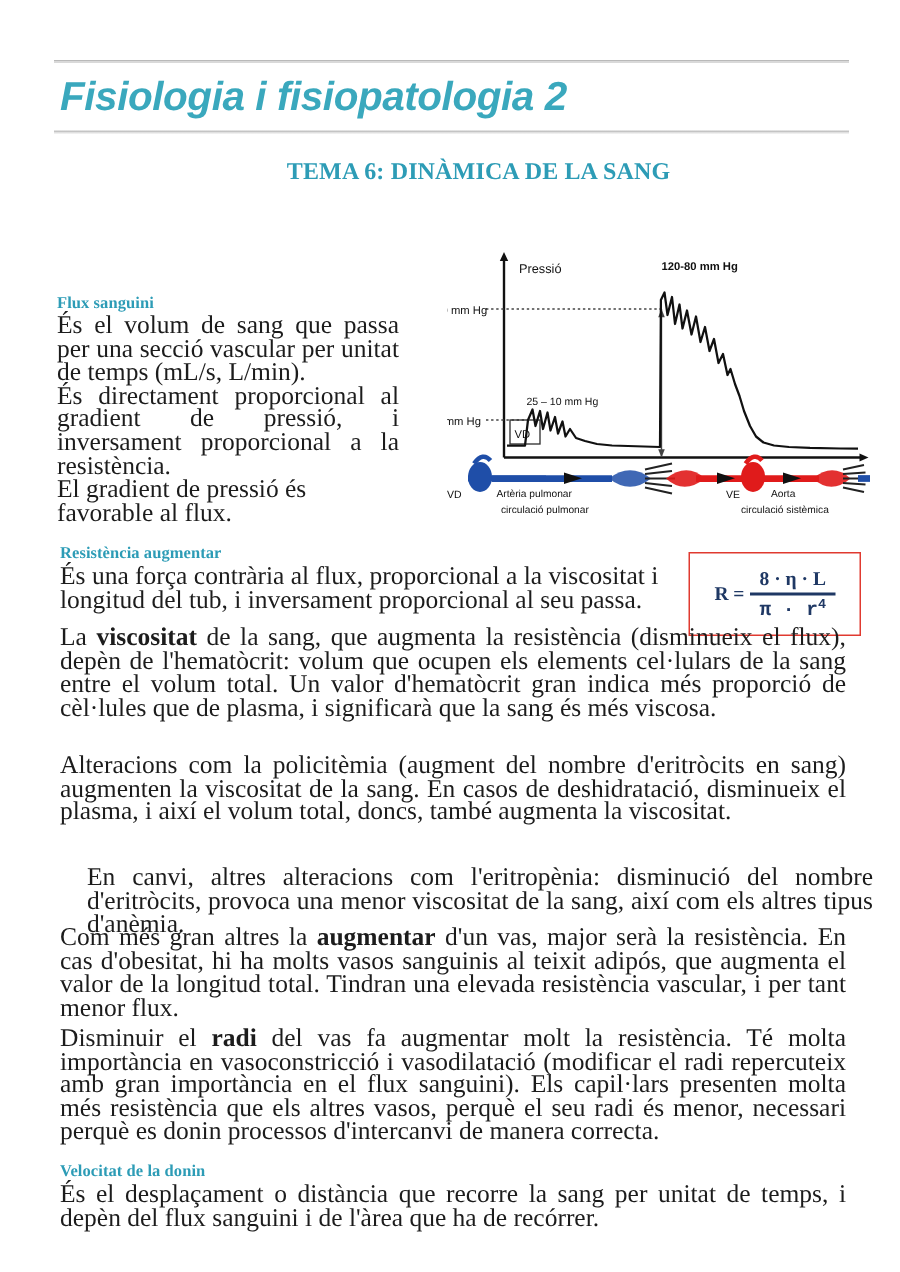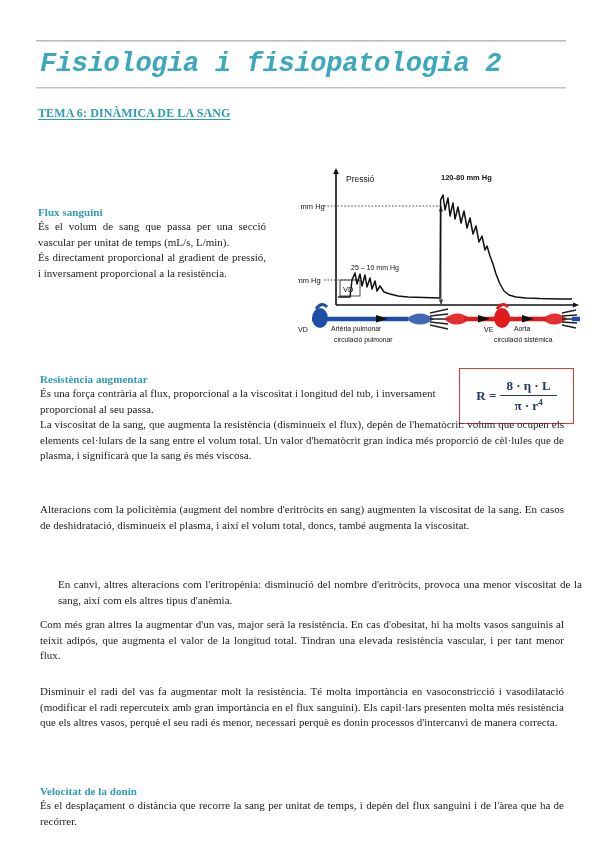--- a/index.html
+++ b/index.html
@@ -30,75 +30,75 @@
   .rule {
     height: 2px;
     background: linear-gradient(to bottom, #b9b9b9 0%, #b9b9b9 50%, #d9d9d9 50%, #d9d9d9 100%);
     width: 100%;
   }
   .rule.thin {
     height: 2px;
     background: linear-gradient(to bottom, #c4c4c4 0%, #c4c4c4 50%, #e0e0e0 50%, #e0e0e0 100%);
   }
   .doc-title {
-    font-family: Liberation Mono, monospace;
+    font-family: Liberation Sans, sans-serif;
     font-style: italic;
     font-weight: bold;
     font-size: 27px;
     line-height: 42px;
     color: #3aa8bd;
     letter-spacing: -0.3px;
     padding: 1px 0 2px 4px;
     white-space: nowrap;
   }
 
   
   .tema-heading {
     margin: 17px 0 0 38px;
     font-family: "Liberation Serif", serif;
     font-weight: bold;
-    font-size: 12px;
+    font-size: 16px;
     color: #2d9cb6;
-    text-decoration: underline;
     text-underline-offset: 2px;
     letter-spacing: 0.1px;
+    text-align: center;
   }
   .sub-heading {
     font-family: "Liberation Serif", serif;
     font-weight: bold;
     font-size: 11px;
     color: #2d9cb6;
     letter-spacing: 0.05px;
-    margin: 18px 0 1px 0;
+    margin: 8px 0 1px 0;
   }
 
   
   .col-left {
     position: absolute;
     left: 38px;
     top: 148px;
     width: 228px;
   }
   p.body {
     font-family: "Liberation Serif", serif;
-    font-size: 11px;
+    font-size: 17px;
     line-height: 15.6px;
     text-align: justify;
     margin: 0;
     color: #1c1c1c;
   }
   p.body.nojust { text-align: left; }
 
   .full-block {
     position: absolute;
     left: 40px;
     width: 524px;
   }
 
-  b.em { font-weight: normal; }
+  b.em { font-weight: bold; }
 
   
   .figure {
     position: absolute;
     left: 298px;
     top: 126px;
     width: 282px;
     height: 178px;
   }
   .figure svg { display: block; }
@@ -125,40 +125,41 @@
     font-weight: bold;
   }
   .frac {
     display: inline-flex;
     flex-direction: column;
     align-items: center;
     margin-left: 4px;
   }
   .frac .num { padding: 0 6px 1px 6px; }
   .frac .bar { height: 1.5px; background: #1f3864; width: 100%; }
-  .frac .den { padding: 1px 6px 0 6px; }
+  .frac .den { padding: 1px 6px 0 6px; font-family: Liberation Mono, monospace; }
   sup.pow { font-size: 9px; vertical-align: super; }
 </style>
 </head>
 <body>
 
 <div class="page">
 
   <div class="title-block">
     <div class="rule"></div>
     <div class="doc-title">Fisiologia i fisiopatologia 2</div>
     <div class="rule thin"></div>
   </div>
 
   <div class="tema-heading">TEMA 6: DINÀMICA DE LA SANG</div>
 
   <div class="col-left">
     <div class="sub-heading">Flux sanguini</div>
     <p class="body">És el volum de sang que passa per una secció vascular per unitat de temps (mL/s, L/min).</p>
     <p class="body">És directament proporcional al gradient de pressió, i inversament proporcional a la resistència.</p>
+    <p class="body nojust">El gradient de pressió és favorable al flux.</p>
   </div>
 
   <div class="figure">
     <svg width="282" height="178" viewBox="0 0 282 178">
 
       <line x1="38" y1="6" x2="38" y2="139" stroke="#111" stroke-width="1.6"></line>
 
       <polygon points="38,2 35.2,8 40.8,8" fill="#111"></polygon>
 
       <line x1="38" y1="139" x2="278" y2="139" stroke="#111" stroke-width="1.6"></line>

